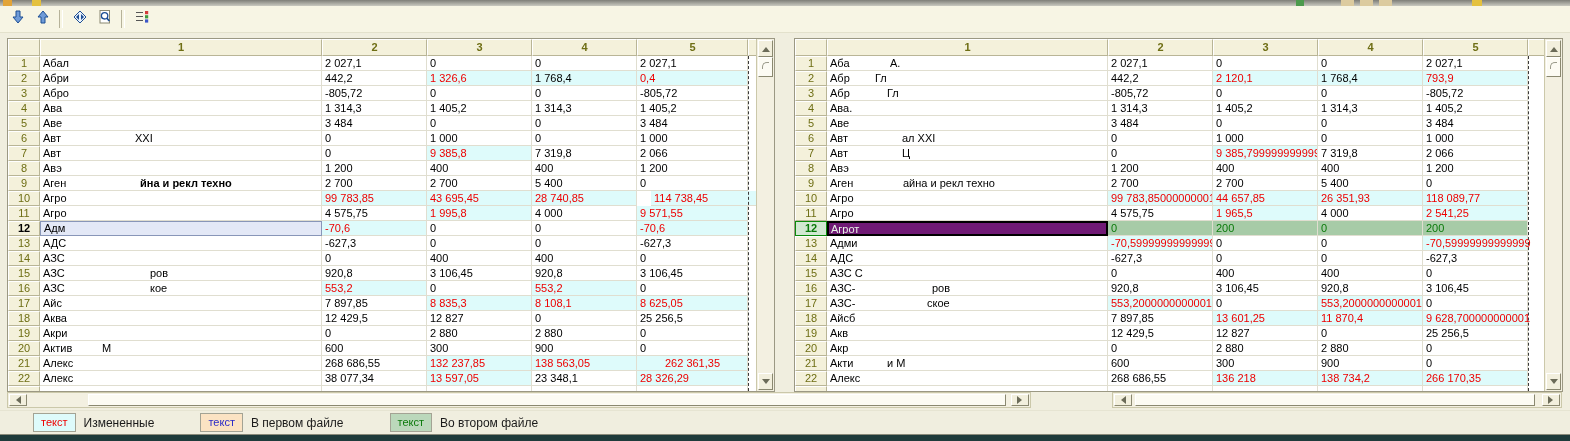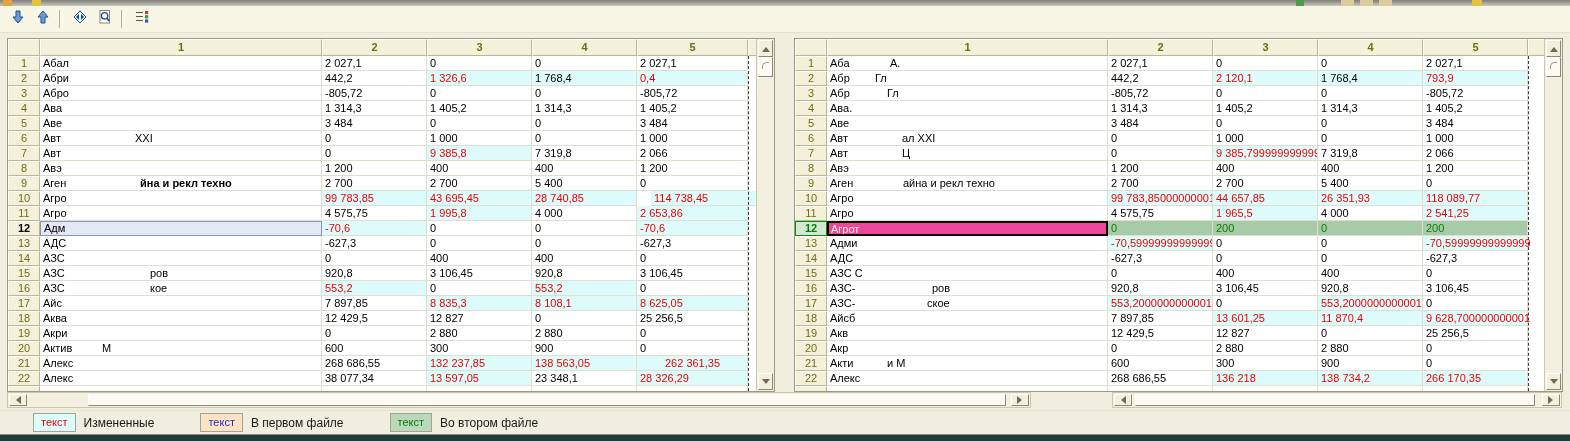--- a/index.html
+++ b/index.html
@@ -41,21 +41,21 @@
   .namecell .suf{position:absolute;top:1px;}
   .phantom{flex:1 1 auto;border-bottom:1px solid #EBE9DD;background:#fff;}
   
   .c  {background:#DEFBFB;}
   .rc {background:#DEFBFB;color:#EE0000;}
   .g  {background:#A7CBA7;color:#0A7A0A;}
   .ovf{overflow:visible;}
   
   .sel-first-name{background:#E3E8F6;border:1px solid #8896B8;padding-top:0;}
   .sel-first-num{color:#000;font-weight:bold;}
-  .sel-second-name{background:#ec4899;border:2px solid #000;color:#E8F4E8;padding-top:0;padding-left:2px;}
+  .sel-second-name{background:#701a75;border:2px solid #000;color:#E8F4E8;padding-top:0;padding-left:2px;}
   .sel-second-num{background:#D2E8D2;color:#0A7A0A;font-weight:bold;border:1px solid #0A8A0A;}
   
   .dash{position:absolute;top:17px;bottom:0;width:0;border-left:1px dashed #3a3a3a;}
   
   .vsb{position:absolute;right:0;top:0;bottom:0;width:17px;background:#F3F0E1;
     border-left:1px solid #CBC8AA;}
   .sbtn{position:absolute;left:1px;right:1px;height:15px;background:#F2EFDD;
     border:1px solid;border-color:#FFFFFF #8A8870 #8A8870 #FFFFFF;
     display:flex;align-items:center;justify-content:center;}
   .vthumb{position:absolute;left:1px;right:1px;top:18px;height:18px;background:#FCFBF3;
@@ -238,21 +238,21 @@
         <div class="cell rc" style="width: 105px;">28 740,85</div>
         <div class="cell rc" style="width: 111px; margin-left: 14px;">114 738,45</div>
         <div class="phantom"></div>
       </div>
       <div class="row">
         <div class="numcell">11</div>
         <div class="cell namecell" style="width: 282px;"><span>Агро</span></div>
         <div class="cell" style="width: 105px;">4 575,75</div>
         <div class="cell rc" style="width: 105px;">1 995,8</div>
         <div class="cell" style="width: 105px;">4 000</div>
-        <div class="cell rc" style="width: 111px;">2 653,86</div>
+        <div class="cell rc" style="width: 111px;">9 571,55</div>
         <div class="phantom"></div>
       </div>
       <div class="row">
         <div class="numcell sel-first-num">12</div>
         <div class="cell namecell sel-first-name" style="width: 282px;"><span>Адм</span></div>
         <div class="cell rc" style="width: 105px;">-70,6</div>
         <div class="cell" style="width: 105px;">0</div>
         <div class="cell" style="width: 105px;">0</div>
         <div class="cell rc" style="width: 111px;">-70,6</div>
         <div class="phantom"></div>

